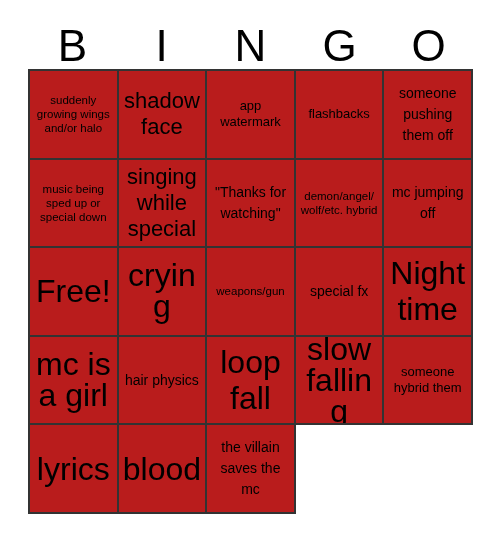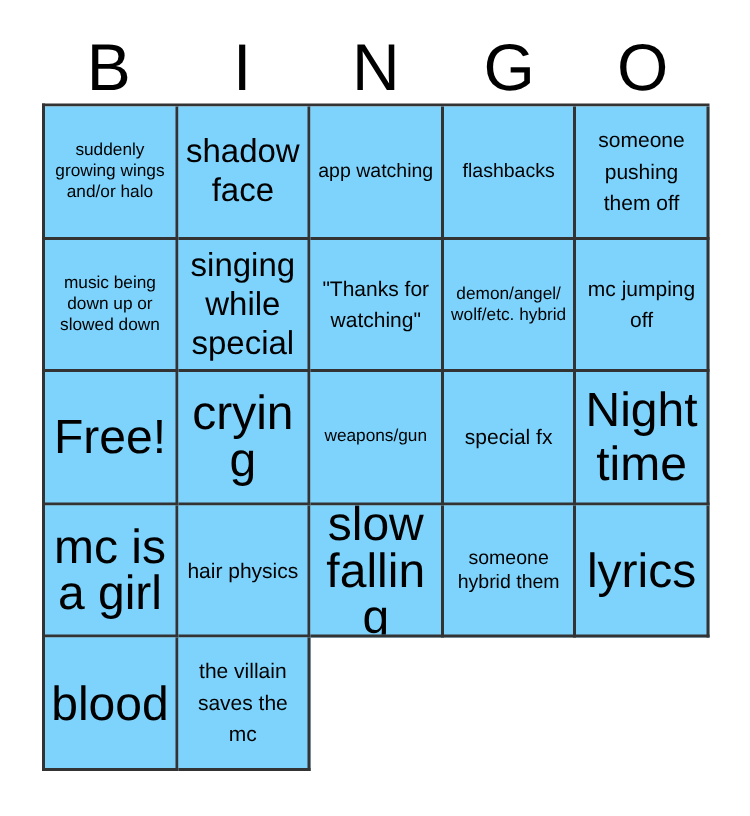--- a/index.html
+++ b/index.html
@@ -64,21 +64,21 @@
   .bingo-cell {
     box-sizing: border-box;
     border-right: 2px solid #333333;
     border-bottom: 2px solid #333333;
     display: flex;
     align-items: center;
     justify-content: center;
     text-align: center;
     padding: 2px 3px;
     overflow: hidden;
-    background: #7dd3fc;
+    background: #b91c1c;
   }
 
   .bingo-cell .cell-text {
     display: block;
     width: 100%;
     color: #000000;
     font-weight: 400;
     word-wrap: break-word;
     overflow-wrap: break-word;
   }
@@ -105,31 +105,31 @@
   </div>
 
   <div class="bingo-grid">
     <div class="bingo-cell sz-xs">
         <span class="cell-text">suddenly growing wings and/or halo</span>
       </div>
     <div class="bingo-cell sz-l">
         <span class="cell-text">shadow face</span>
       </div>
     <div class="bingo-cell sz-s">
-        <span class="cell-text">app watching</span>
+        <span class="cell-text">app watermark</span>
       </div>
     <div class="bingo-cell sz-s">
         <span class="cell-text">flashbacks</span>
       </div>
 
     <div class="bingo-cell sz-m">
         <span class="cell-text">someone pushing them off</span>
       </div>
     <div class="bingo-cell sz-xs">
-        <span class="cell-text">music being down up or slowed down</span>
+        <span class="cell-text">music being sped up or special down</span>
       </div>
     <div class="bingo-cell sz-l">
         <span class="cell-text">singing while special</span>
       </div>
     <div class="bingo-cell sz-m">
         <span class="cell-text">"Thanks for watching"</span>
       </div>
 
     <div class="bingo-cell sz-xs">
         <span class="cell-text">demon/angel/ wolf/etc. hybrid</span>
@@ -152,20 +152,23 @@
       </div>
     <div class="bingo-cell sz-xxl">
         <span class="cell-text">Night time</span>
       </div>
     <div class="bingo-cell sz-xl">
         <span class="cell-text">mc is a girl</span>
       </div>
     <div class="bingo-cell sz-m">
         <span class="cell-text">hair physics</span>
       </div>
+    <div class="bingo-cell sz-xxl">
+        <span class="cell-text">loop fall</span>
+      </div>
 
     <div class="bingo-cell sz-xl">
         <span class="cell-text">slow falling</span>
       </div>
     <div class="bingo-cell sz-s">
         <span class="cell-text">someone hybrid them</span>
       </div>
     <div class="bingo-cell sz-xxl">
         <span class="cell-text">lyrics</span>
       </div>

